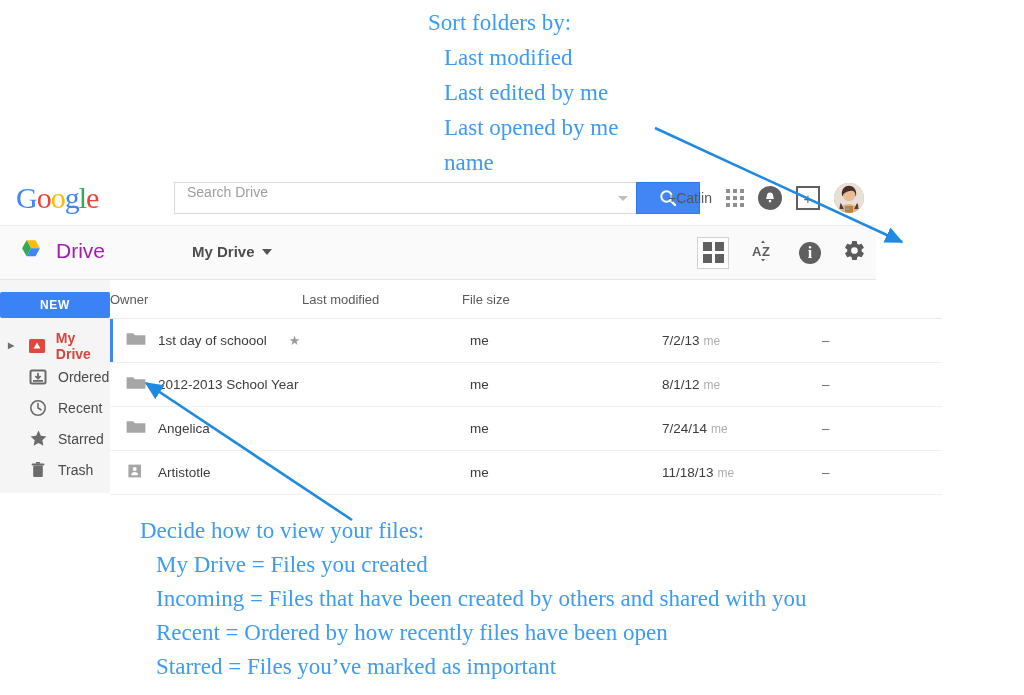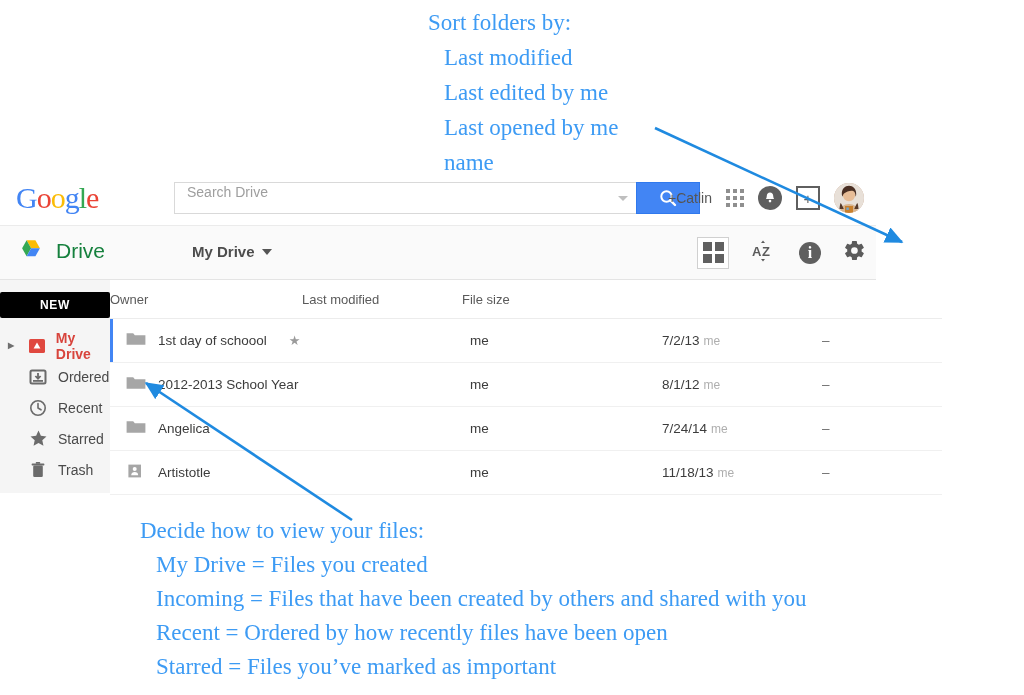--- a/index.html
+++ b/index.html
@@ -174,21 +174,21 @@
   .drive-brand {
     position: absolute;
     left: 18px;
     top: 13px;
     display: flex;
     align-items: center;
     gap: 12px;
   }
   .drive-word {
     font-size: 21px;
-    color: #15803d;
+    color: #a21caf;
     font-weight: 400;
   }
   .mydrive-crumb {
     position: absolute;
     left: 192px;
     top: 17px;
     font-size: 15px;
     font-weight: bold;
     color: #4d4d4d;
     display: flex;
@@ -254,21 +254,21 @@
   .sidebar {
     width: 176px;
     background: #f5f5f5;
     padding-top: 12px;
     box-sizing: border-box;
   }
   .new-btn {
     width: 110px;
     height: 26px;
     margin: 0 auto 12px auto;
-    background: #000000;
+    background: #3b82f6;
     color: #fff;
     font-size: 12px;
     font-weight: bold;
     letter-spacing: 0.6px;
     display: flex;
     align-items: center;
     justify-content: center;
     border-radius: 2px;
     cursor: pointer;
   }

